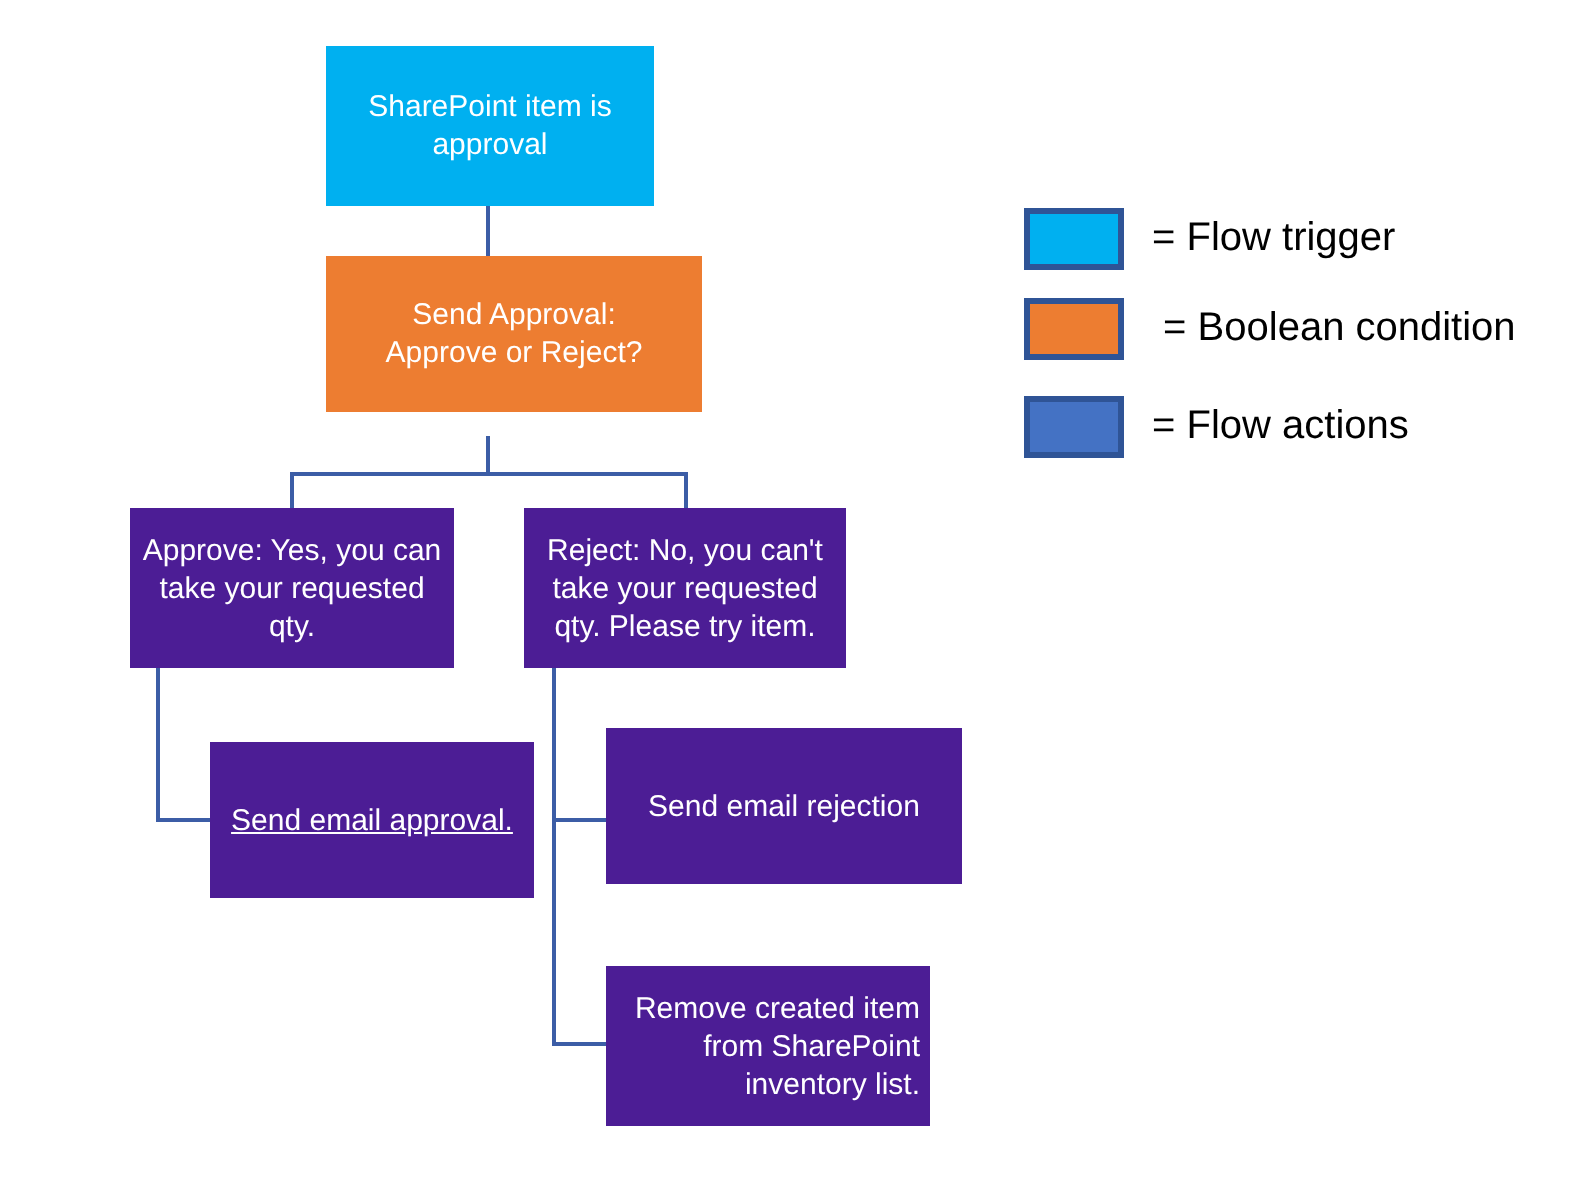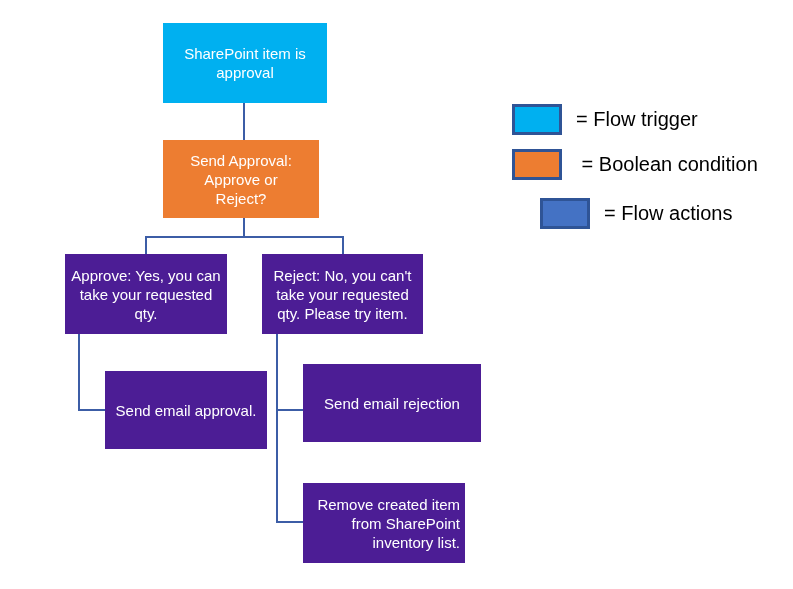--- a/index.html
+++ b/index.html
@@ -23,24 +23,24 @@
     font-size: 15px;
     line-height: 19px;
     padding: 0 5px;
     box-sizing: border-box;
   }
   .node.trigger   { background: #00B0F0; }
   .node.condition { background: #ED7D31; }
   .node.action    { background: #4c1d95; }
 
   #n-trigger         { left: 163px; top: 23px;  width: 164px; height: 80px; padding: 0 14px; }
-  #n-condition       { left: 163px; top: 140px; width: 156px; height: 78px; padding: 0 14px; }
+  #n-condition       { left: 163px; top: 128px; width: 188px; height: 78px; padding: 0 14px; }
   #n-approve         { left: 65px;  top: 254px; width: 162px; height: 80px; }
   #n-reject          { left: 262px; top: 254px; width: 161px; height: 80px; }
-  #n-email-approval  { left: 105px; top: 371px; width: 162px; height: 78px; }
+  #n-email-approval  { left: 105px; top: 371px; width: 162px; height: 78px; text-decoration: underline; }
   #n-email-rejection { left: 303px; top: 364px; width: 178px; height: 78px; }
   #n-remove-item     { left: 303px; top: 483px; width: 162px; height: 80px; text-align: right; }
 
   
   .connector { position: absolute; background: #3C5DA6; }
   #c-v1   { left: 243px; top: 103px; width: 2px;   height: 37px; }
   #c-v2   { left: 243px; top: 218px; width: 2px;   height: 19px; }
   #c-hbar { left: 145px; top: 236px; width: 199px; height: 2px;  }
   #c-v3   { left: 145px; top: 236px; width: 2px;   height: 18px; }
   #c-v4   { left: 342px; top: 236px; width: 2px;   height: 18px; }
@@ -52,21 +52,21 @@
 
   
   .legend-row {
     position: absolute;
     left: 512px;
     display: flex;
     align-items: center;
   }
   #legend-row-0 { top: 104px; }
   #legend-row-1 { top: 149px; }
-  #legend-row-2 { top: 198px; margin-left: 28px; }
+  #legend-row-2 { top: 198px; }
   .swatch {
     width: 44px;
     height: 25px;
     border: 3px solid #2F5496;
     flex: 0 0 auto;
   }
   .swatch.trigger   { background: #00B0F0; }
   .swatch.condition { background: #ED7D31; }
   .swatch.action    { background: #4472C4; }
   .legend-label {

